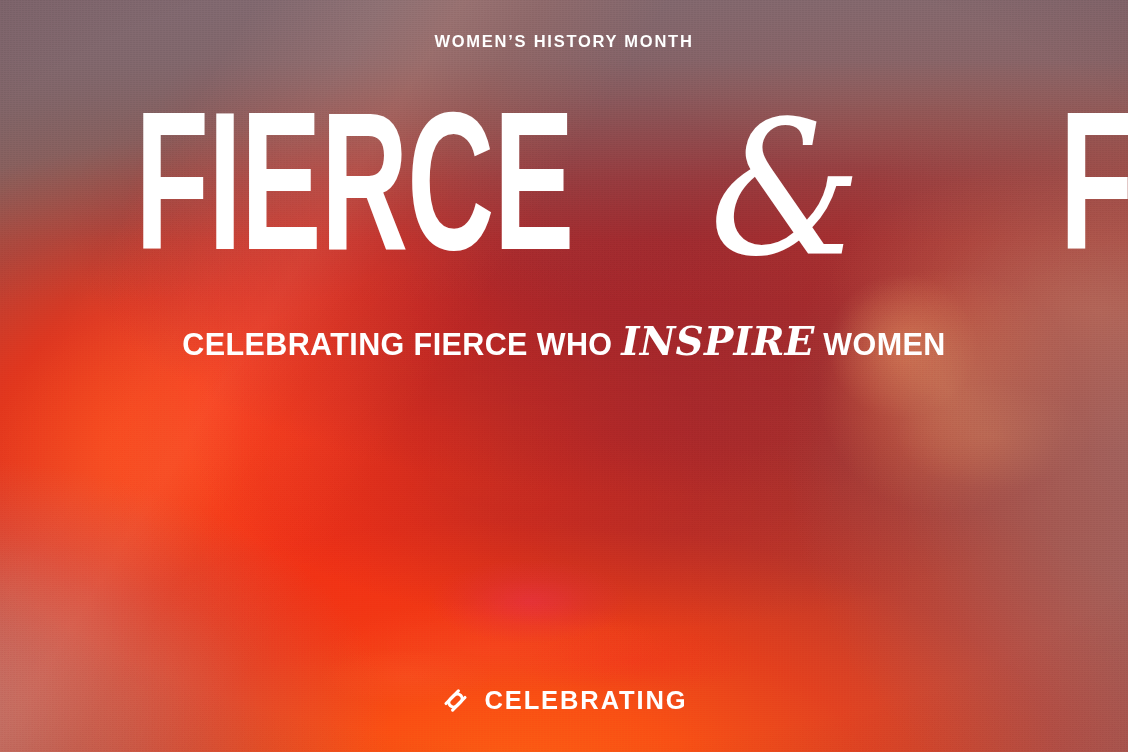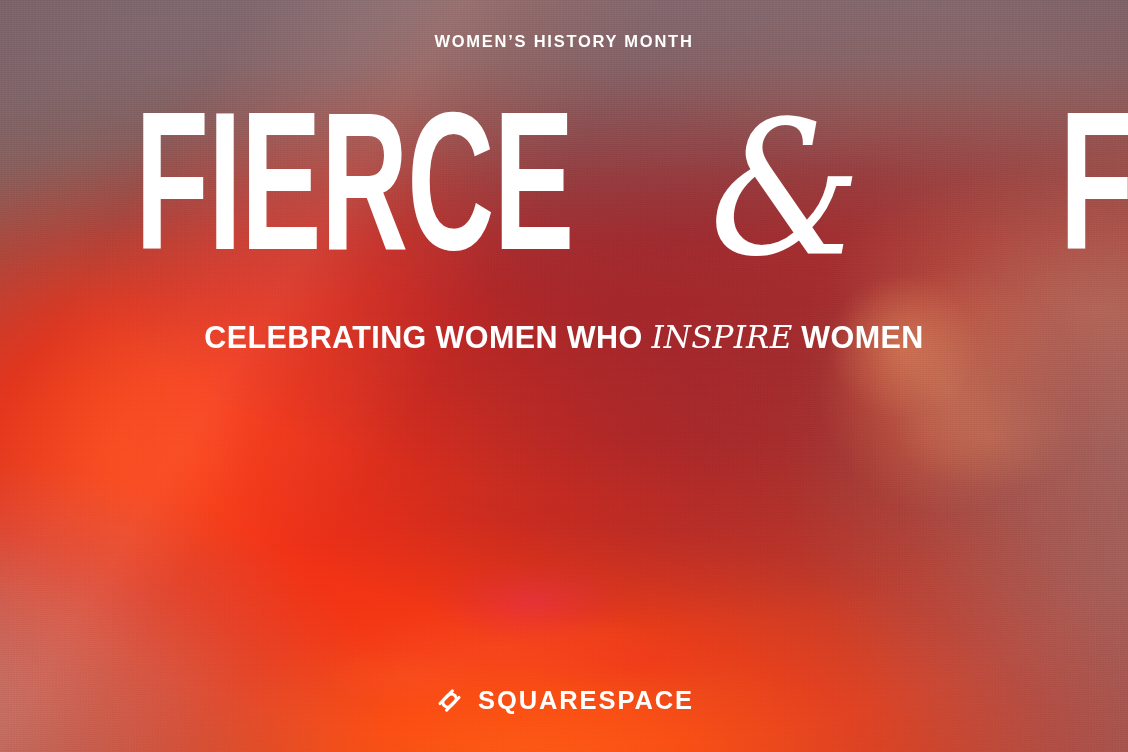--- a/index.html
+++ b/index.html
@@ -289,22 +289,22 @@
     font-size: 30.5px;
     font-weight: bold;
     letter-spacing: 0.4px;
     line-height: 1;
     white-space: nowrap;
     text-align: center;
   }
   .sub-italic {
     font-family: "DejaVu Serif", "Liberation Serif", serif;
     font-style: italic;
-    font-weight: normal;
-    font-size: 31px;
+    font-weight: bold;
+    font-size: 39px;
     letter-spacing: 0.2px;
   }
 
   
   .logo {
     position: absolute;
     left: 0;
     right: 0;
     top: 685px;
     display: flex;
@@ -354,28 +354,28 @@
 
     <div class="eyebrow">WOMEN’S HISTORY MONTH</div>
 
     <div class="headline">
       <span class="hl-line hl-line-1">
         <span class="hl-word">FIERCE</span><span class="hl-amp">&amp;</span><span class="hl-word">FEARLESS</span>
       </span>
     </div>
 
     <div class="subtitle">
-      <span>CELEBRATING WOMEN WHO </span><span class="sub-italic">INSPIRE</span><span> WOMEN</span>
+      <span>CELEBRATING FIERCE WHO </span><span class="sub-italic">INSPIRE</span><span> WOMEN</span>
     </div>
 
   </div>
 
   <div class="logo">
     <svg class="logo-mark" viewBox="0 0 64 64" aria-hidden="true">
       <g fill="none" stroke="#ffffff" stroke-width="6.4" stroke-linecap="round" stroke-linejoin="round">
         <path d="M12.4 38.2 L29.2 21.4 a9.6 9.6 0 0 1 13.6 13.6 L26 51.8"></path>
         <path d="M51.6 25.8 L34.8 42.6 a9.6 9.6 0 0 1 -13.6 -13.6 L38 12.2"></path>
       </g>
     </svg>
-    <span class="logo-word">SQUARESPACE</span>
+    <span class="logo-word">CELEBRATING</span>
   </div>
 
 </div>
 
 </body></html>

